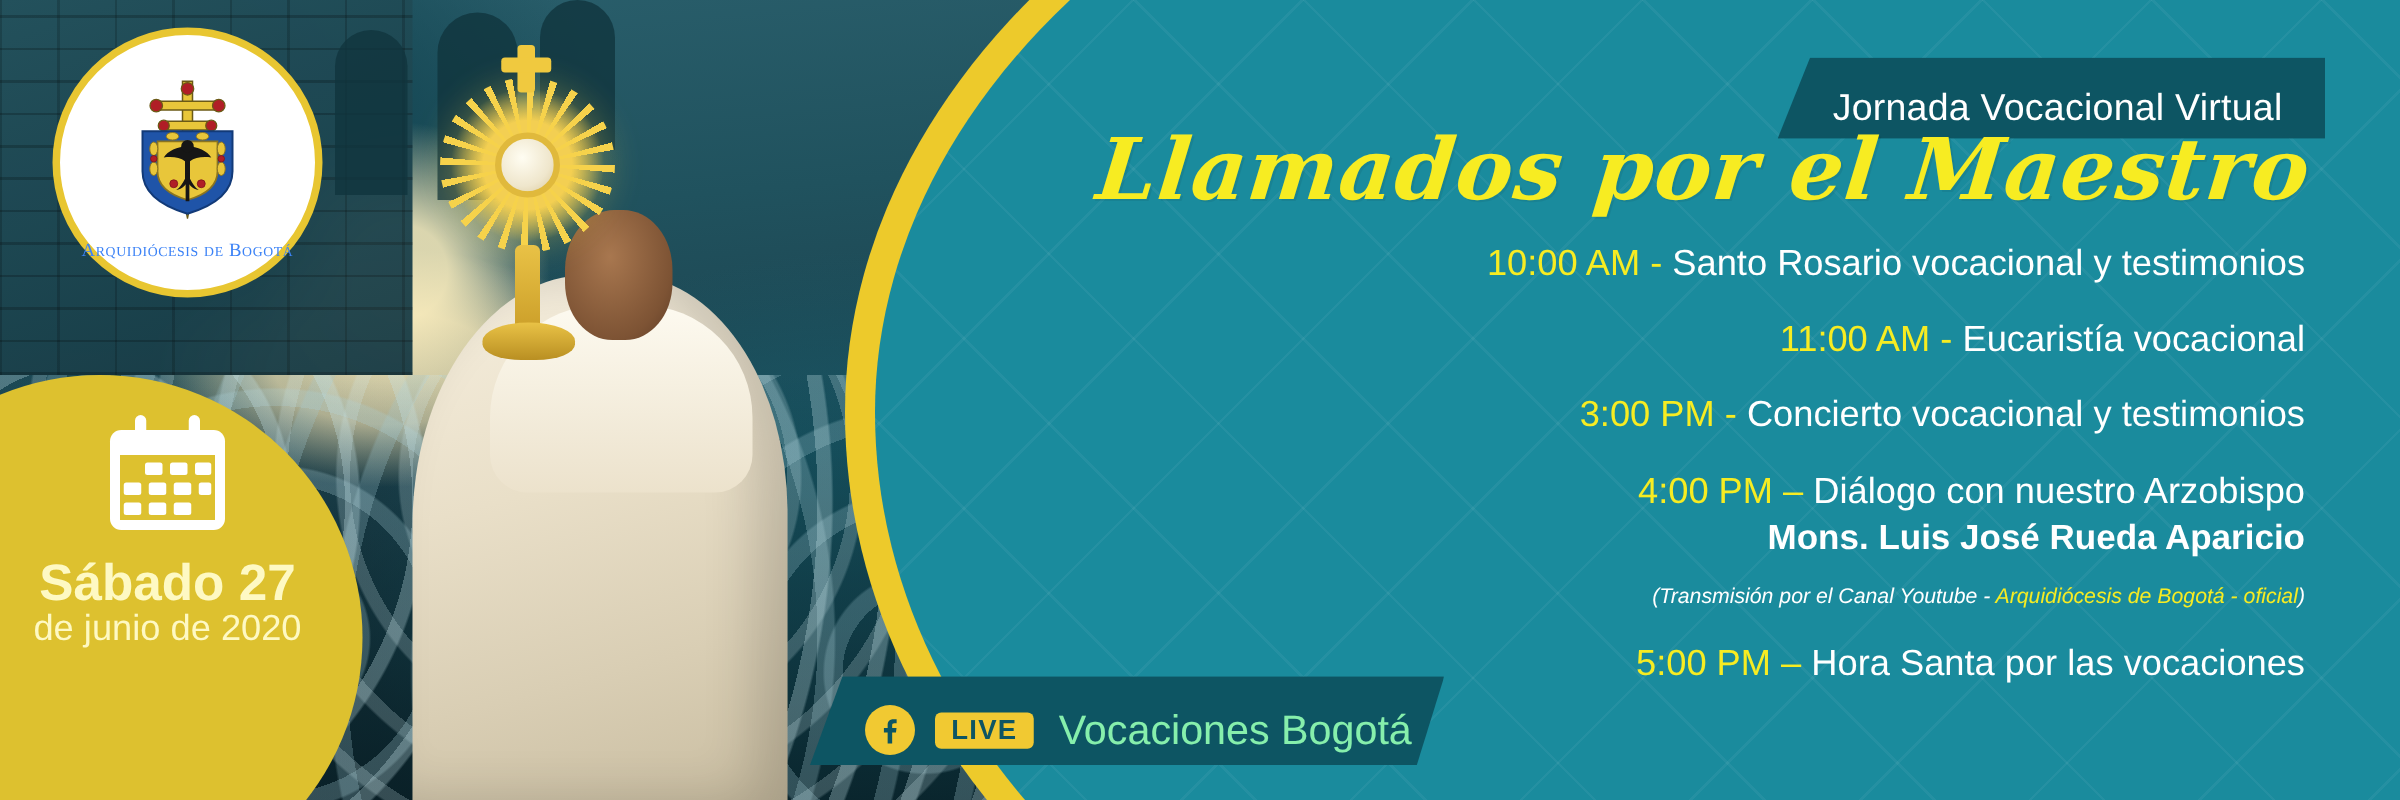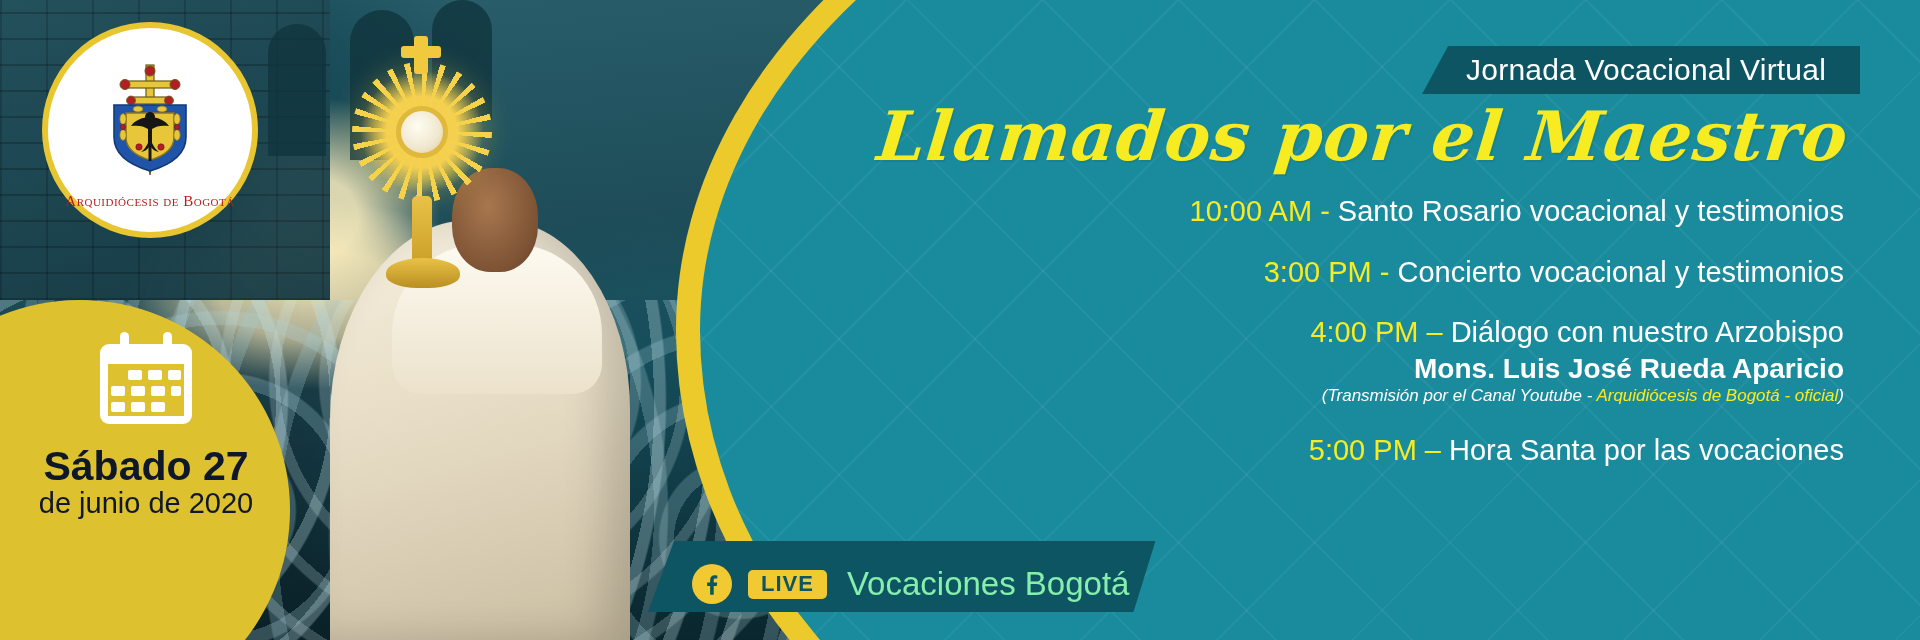--- a/index.html
+++ b/index.html
@@ -214,41 +214,40 @@
     align-items: center;
     justify-content: center;
   }
   .logo-coa { width: 112px; height: 140px; display: block; }
   .logo-caption {
     margin-top: 2px;
     font-family: "Liberation Serif", serif;
     font-variant: small-caps;
     font-size: 15px;
     letter-spacing: .5px;
-    color: #b91c1c;
+    color: #3b82f6;
     white-space: nowrap;
   }
 
   
   .date-disc {
     position: absolute;
     left: -130px; top: 300px;
     width: 420px; height: 420px;
     border-radius: 50%;
     background: #ddc12f;
   }
   .date-content {
     position: absolute;
     left: 0; top: 330px;
     width: 268px;
     display: flex;
     flex-direction: column;
     align-items: center;
-    color: #0f172a;
-    margin-left: 12px;
+    color: #fef9c3;
   }
   .cal-icon { width: 104px; height: 96px; display: block; }
   .date-line1 {
     margin-top: 20px;
     font-size: 41px;
     font-weight: bold;
     line-height: 1.02;
     white-space: nowrap;
   }
   .date-line2 {
@@ -256,21 +255,21 @@
     font-weight: normal;
     line-height: 1.1;
     white-space: nowrap;
   }
 
   
   .kicker-ribbon {
     position: absolute;
     right: 60px; top: 46px;
     height: 48px;
-    padding: 0 34px 0 44px;
+    padding: 17px 34px 0 44px;
     background: #0d5563;
     display: flex;
     align-items: center;
     clip-path: polygon(26px 0, 100% 0, 100% 100%, 0 100%);
   }
   .kicker-text {
     color: #ffffff;
     font-size: 30px;
     letter-spacing: .2px;
     white-space: nowrap;
@@ -306,21 +305,21 @@
   .sched-desc { color: #ffffff; }
   .sched-sub {
     display: block;
     font-size: 28px;
     font-weight: bold;
     color: #ffffff;
     margin-top: 6px;
   }
   .sched-note {
     display: block;
-    margin-top: 3px;
+    margin-top: 23px;
     font-size: 17px;
     font-style: italic;
     color: #ffffff;
     font-weight: normal;
   }
   .sched-note .chan { color: #f7ec22; }
 
   
   .fb-ribbon {
     position: absolute;
@@ -456,20 +455,23 @@
     <span class="kicker-text">Jornada Vocacional Virtual</span>
   </div>
   <div class="headline">Llamados por el Maestro</div>
 
   <div class="schedule">
 
     <div class="sched-row">
       <span class="sched-time">10:00 AM</span><span class="sched-time"> - </span><span class="sched-desc">Santo Rosario vocacional y testimonios</span>
     </div>
 
+    <div class="sched-row">
+      <span class="sched-time">11:00 AM</span><span class="sched-time"> - </span><span class="sched-desc">Eucaristía vocacional</span>
+    </div>
 
     <div class="sched-row">
       <span class="sched-time">3:00 PM</span><span class="sched-time"> -  </span><span class="sched-desc">Concierto vocacional y testimonios</span>
     </div>
 
     <div class="sched-row">
       <span class="sched-time">4:00 PM</span><span class="sched-time"> –   </span><span class="sched-desc">Diálogo con nuestro Arzobispo</span>
       <span class="sched-sub">Mons. Luis José Rueda Aparicio</span>
       <span class="sched-note"><span>(Transmisión por el Canal Youtube - </span><span class="chan">Arquidiócesis de Bogotá - oficial</span><span>)</span></span>
     </div>

